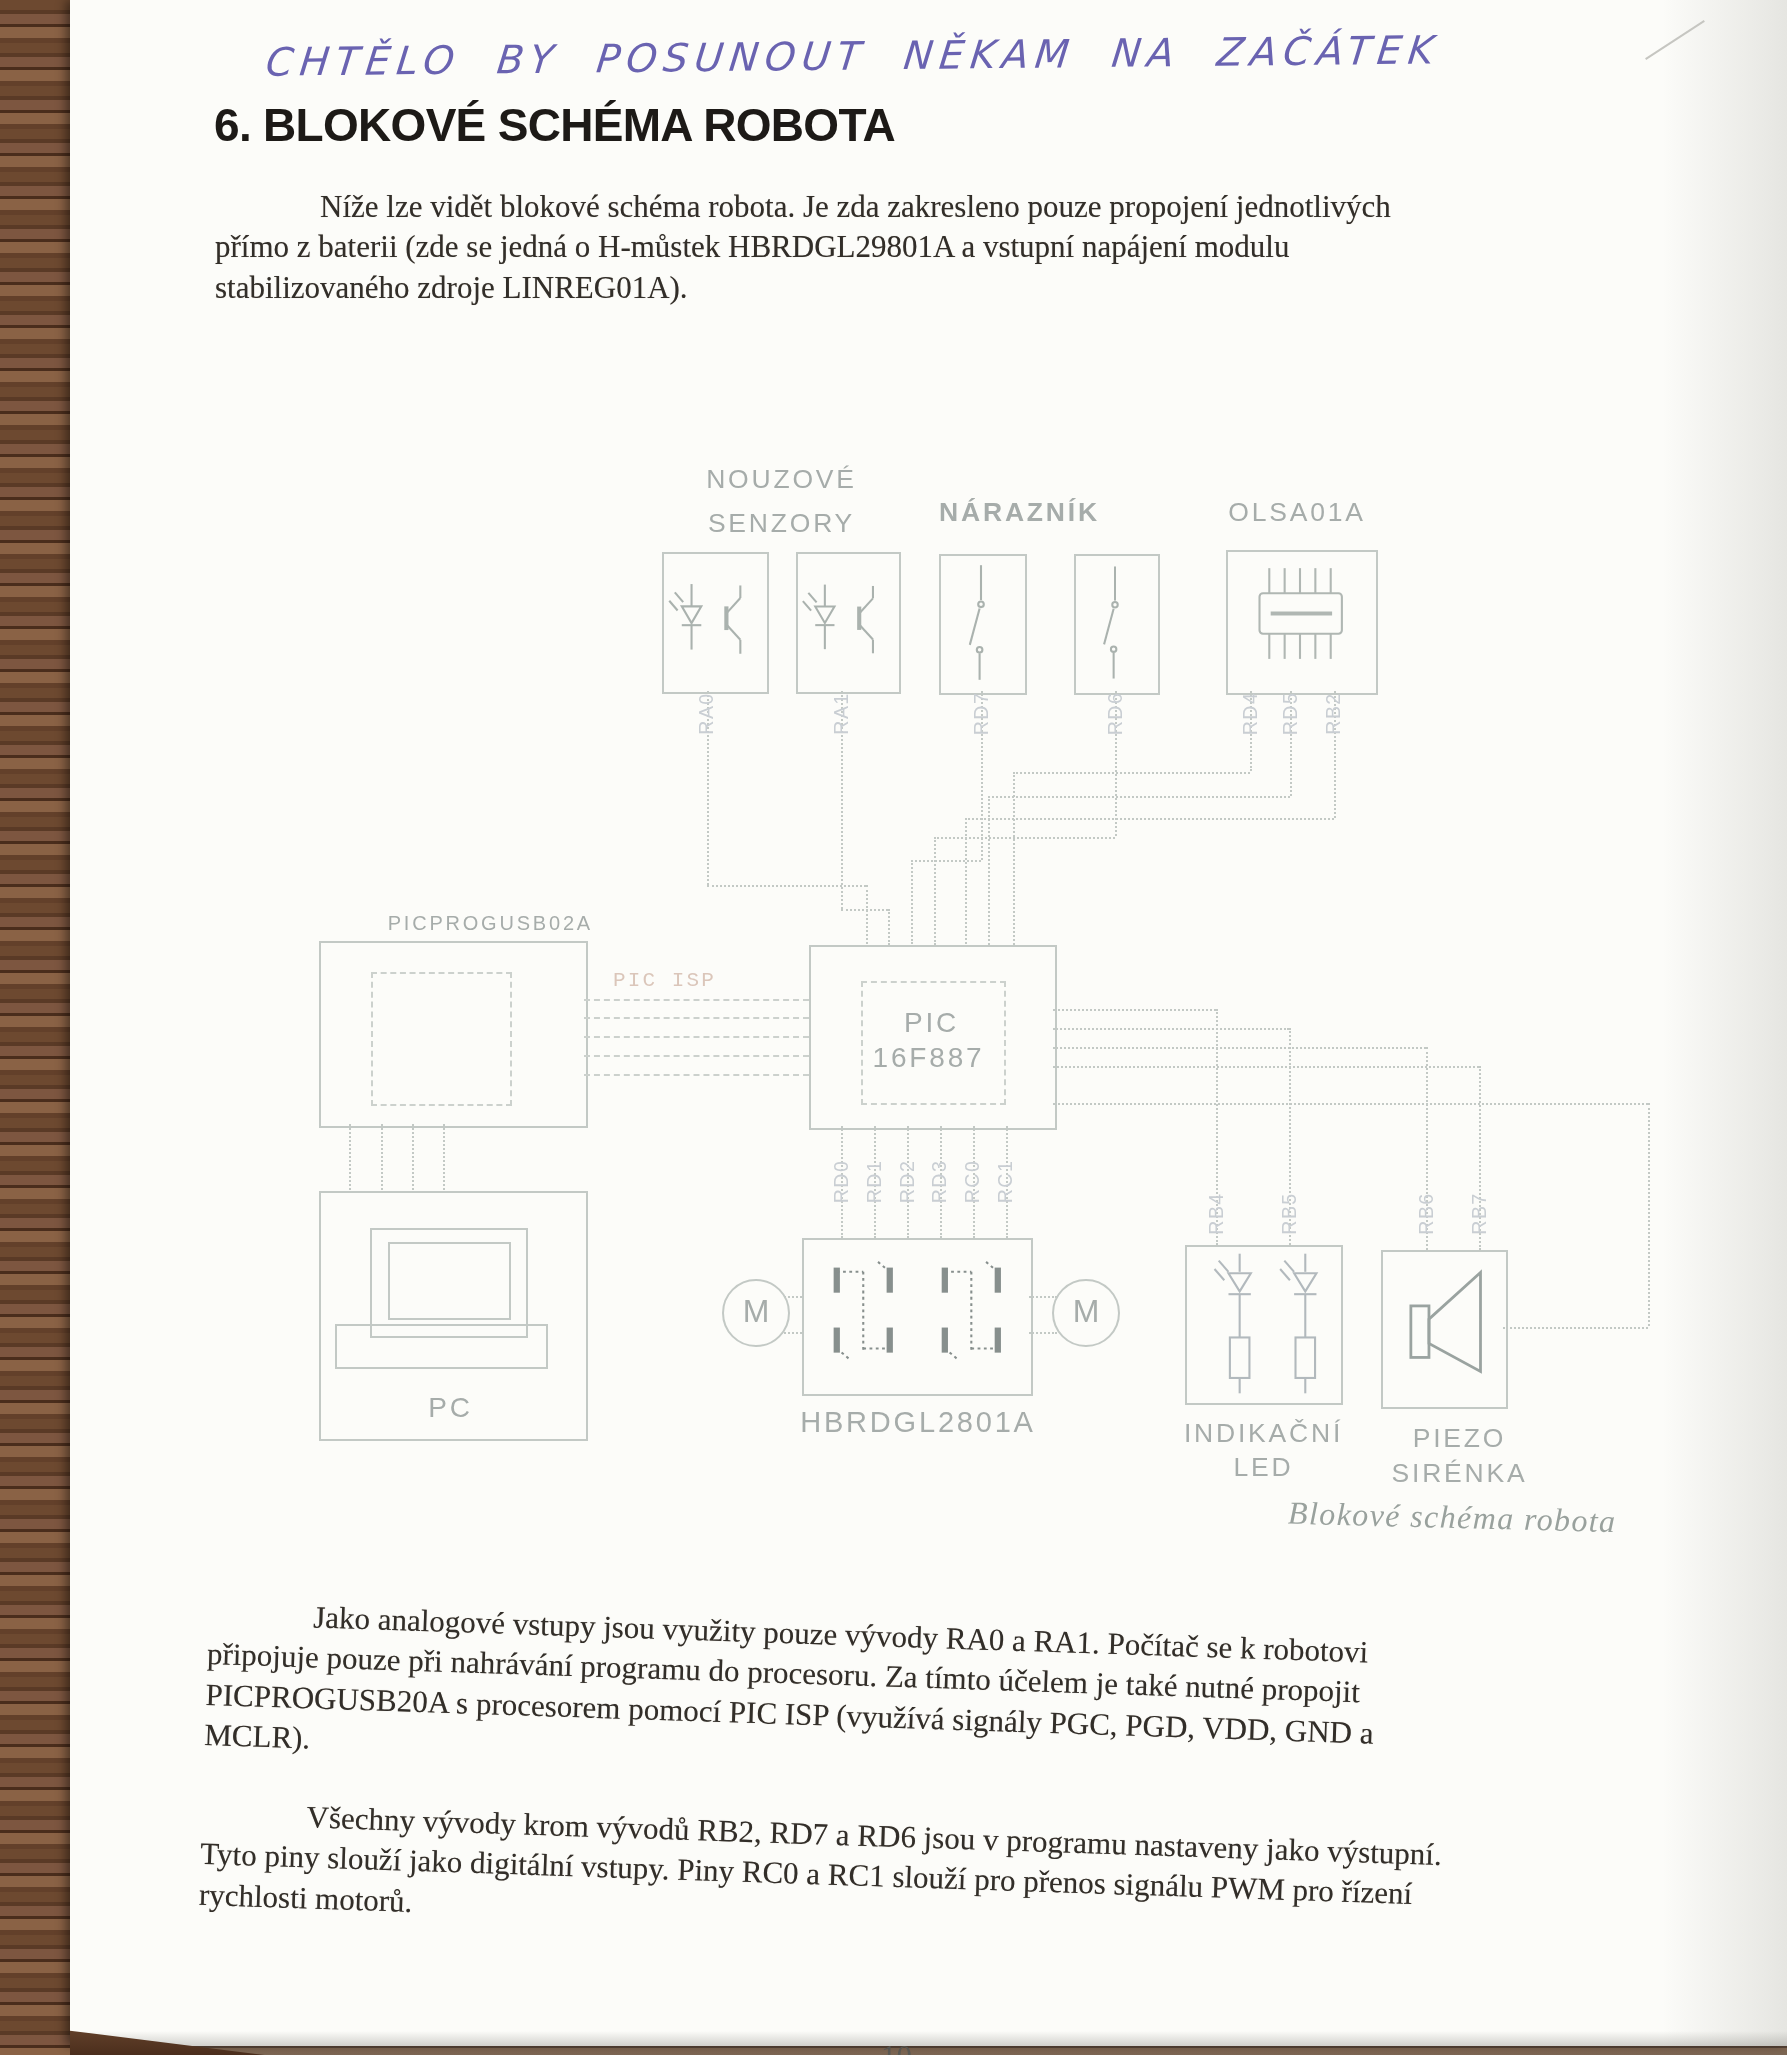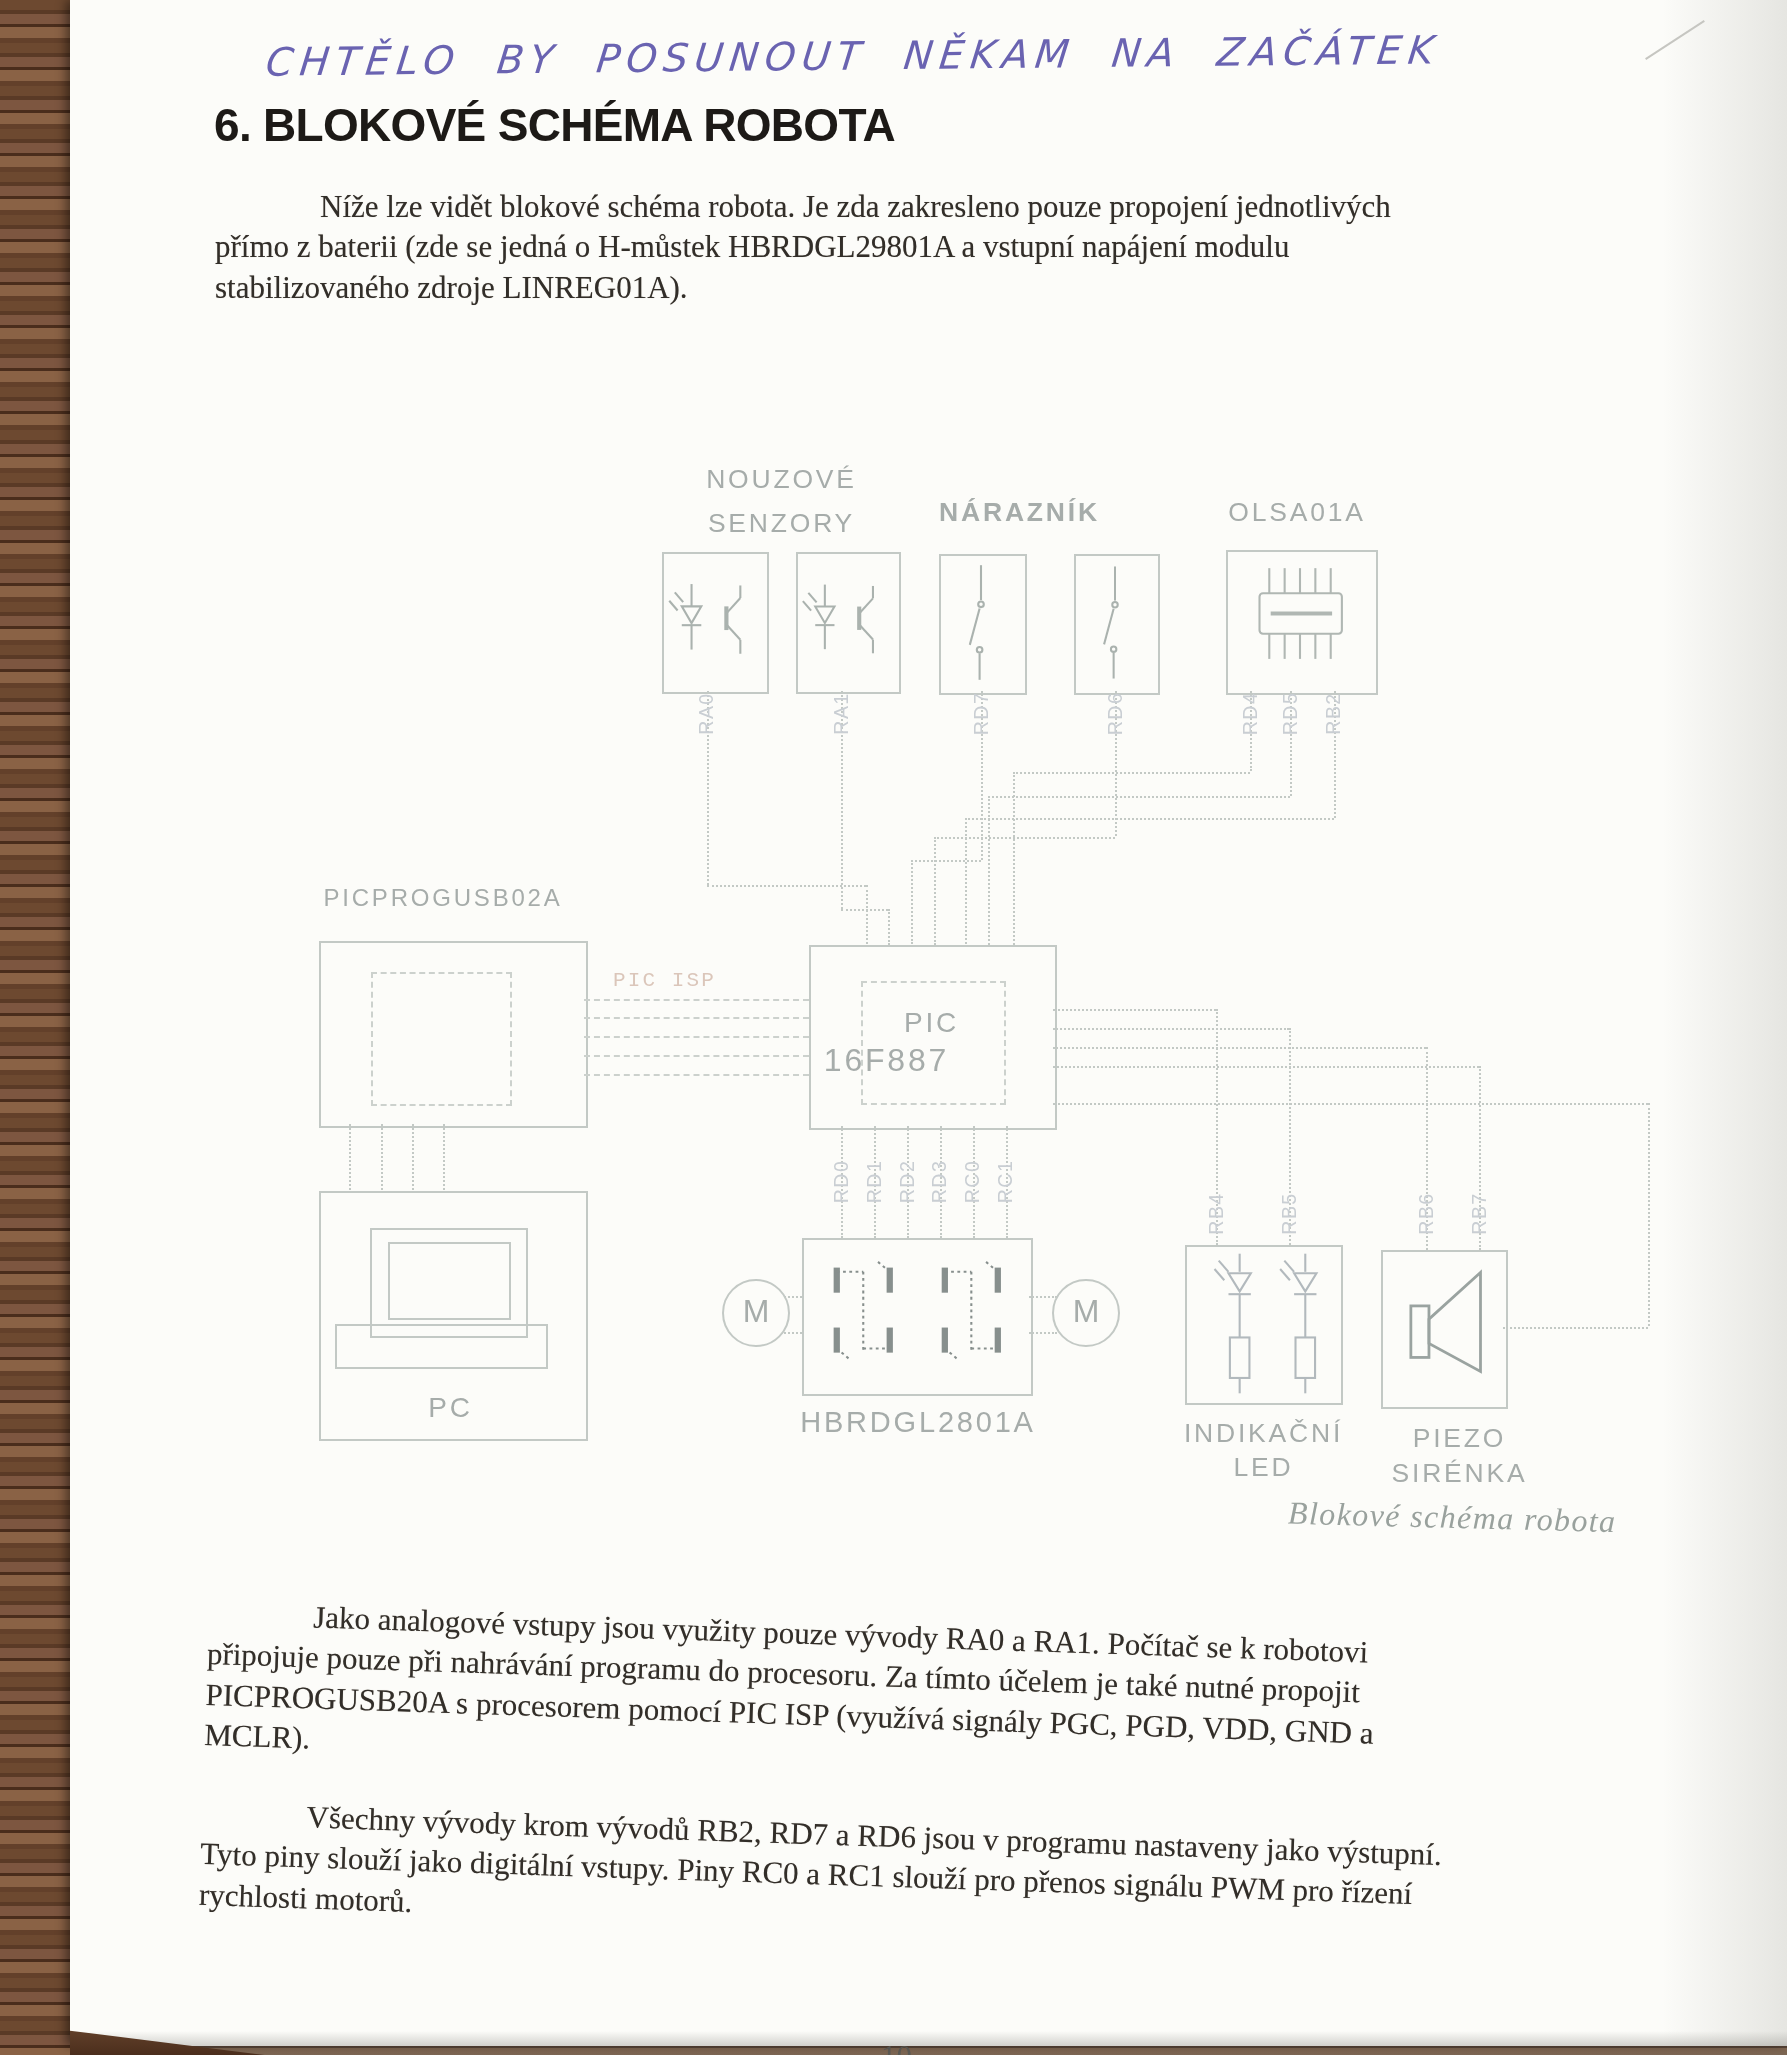--- a/index.html
+++ b/index.html
@@ -220,40 +220,40 @@
     <div class="wv" style="left:965px;top:818px;height:126px;"></div>
 
     <div class="pin" style="left:675px;top:702px;">RA0</div>
     <div class="pin" style="left:810px;top:702px;">RA1</div>
     <div class="pin" style="left:950px;top:702px;">RD7</div>
     <div class="pin" style="left:1084px;top:702px;">RD6</div>
     <div class="pin" style="left:1219px;top:702px;">RD4</div>
     <div class="pin" style="left:1259px;top:702px;">RD5</div>
     <div class="pin" style="left:1302px;top:702px;">RB2</div>
 
-    <div class="dlabel" style="left:293px;top:884px;width:300px;text-align:center;font-size:24px;">PICPROGUSB02A</div>
+    <div class="dlabel" style="left:293px;top:912px;width:300px;text-align:right;font-size:20px;">PICPROGUSB02A</div>
     <div class="box" style="left:319px;top:941px;width:265px;height:183px;"></div>
     <div class="dbox" style="left:371px;top:972px;width:137px;height:130px;"></div>
 
     <div class="isp-label">PIC ISP</div>
     <div class="dash-h" style="left:584px;top:999px;width:225px;"></div>
     <div class="dash-h" style="left:584px;top:1017px;width:225px;"></div>
     <div class="dash-h" style="left:584px;top:1036px;width:225px;"></div>
     <div class="dash-h" style="left:584px;top:1055px;width:225px;"></div>
     <div class="dash-h" style="left:584px;top:1074px;width:225px;"></div>
 
     <div class="wv" style="left:349px;top:1124px;height:66px;"></div>
     <div class="wv" style="left:381px;top:1124px;height:66px;"></div>
     <div class="wv" style="left:412px;top:1124px;height:66px;"></div>
     <div class="wv" style="left:443px;top:1124px;height:66px;"></div>
 
     <div class="box" style="left:809px;top:945px;width:244px;height:181px;"></div>
     <div class="dbox" style="left:861px;top:981px;width:141px;height:120px;"></div>
     <div class="dlabel" style="left:861px;top:1007px;width:141px;font-size:28px;">PIC</div>
-    <div class="dlabel" style="left:816px;top:1042px;width:141px;font-size:32px;">16F887</div>
+    <div class="dlabel" style="left:858px;top:1042px;width:141px;font-size:28px;">16F887</div>
 
     <div class="box" style="left:319px;top:1191px;width:265px;height:246px;"></div>
     <div class="box" style="left:370px;top:1228px;width:154px;height:106px;"></div>
     <div class="box" style="left:388px;top:1242px;width:119px;height:74px;"></div>
     <div class="box" style="left:335px;top:1324px;width:209px;height:41px;"></div>
     <div class="dlabel" style="left:391px;top:1392px;width:119px;font-size:28px;">PC</div>
 
     <div class="wv" style="left:841px;top:1126px;height:112px;"></div>
     <div class="wv" style="left:874px;top:1126px;height:112px;"></div>
     <div class="wv" style="left:907px;top:1126px;height:112px;"></div>

